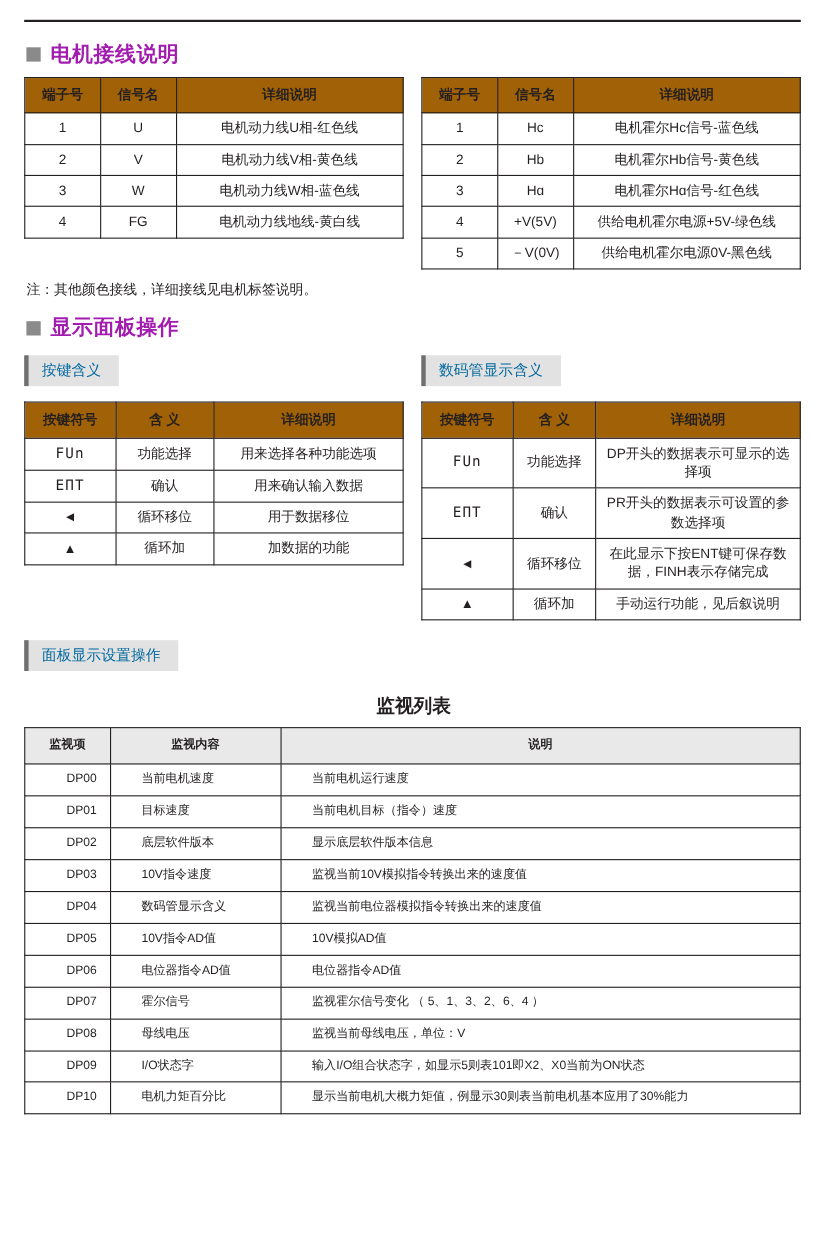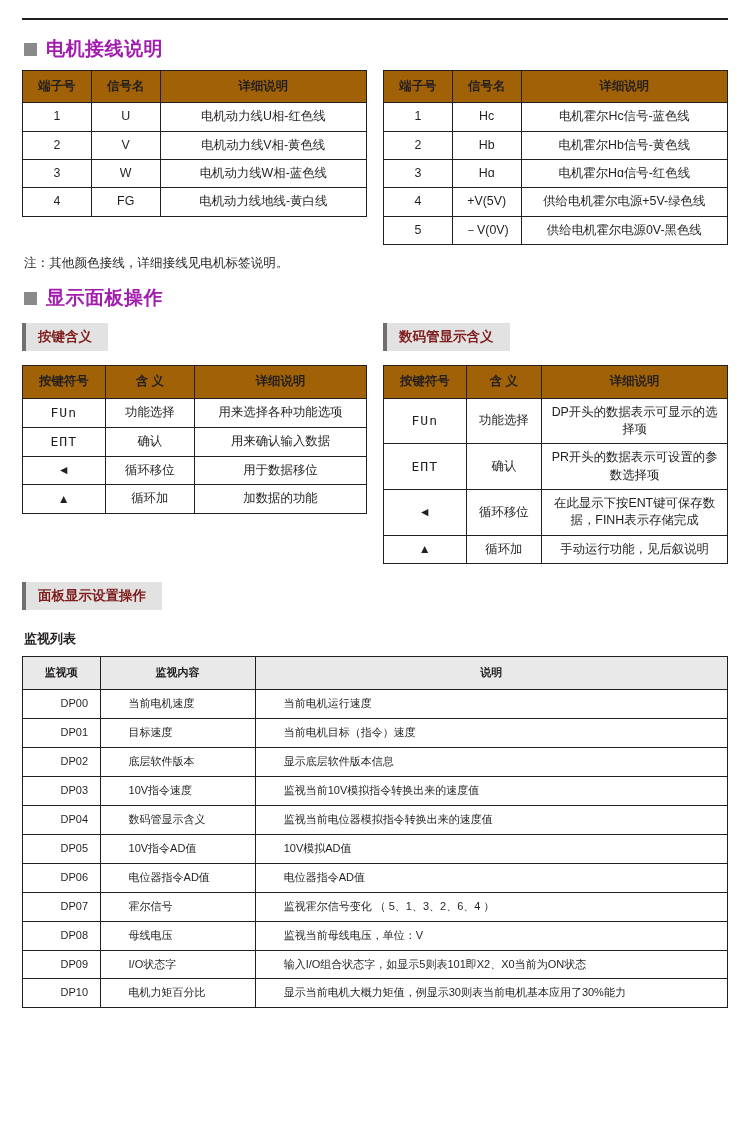--- a/index.html
+++ b/index.html
@@ -86,29 +86,30 @@
     margin: 8px 2px 12px 2px;
     line-height: 1.6;
   }
 
   
   .tag {
     display: inline-block;
     background: #e2e2e2;
     border-left: 4px solid #6f6f6f;
     font-size: 13.5px;
-    font-weight: bold;
+    font-weight: normal;
     padding: 5px 16px 5px 12px;
     margin: 4px 0 8px 0;
-    color: #7f1d1d;
+    color: #0369a1;
   }
   .sub-head {
-    font-size: 13px;
+    font-size: 17px;
     font-weight: bold;
     margin: 12px 0 8px 2px;
+    text-align: center;
   }
 
   .key-sym {
     font-family: "DejaVu Sans Mono", "Liberation Mono", monospace;
     font-size: 13px;
     letter-spacing: 1px;
   }
 
   
   table.monitor {

